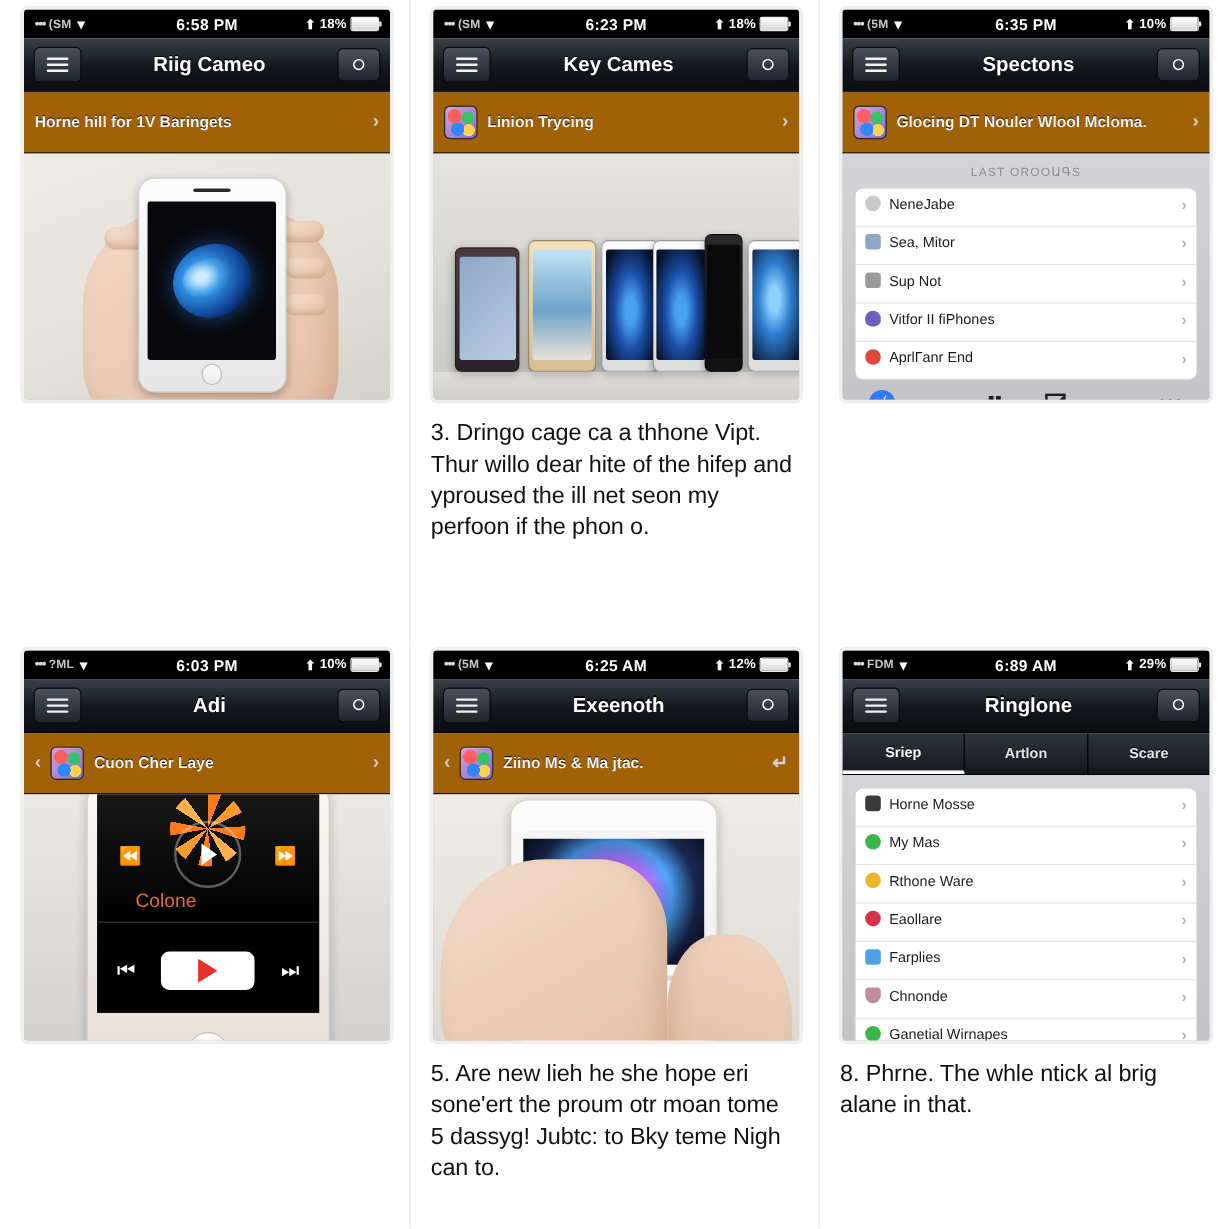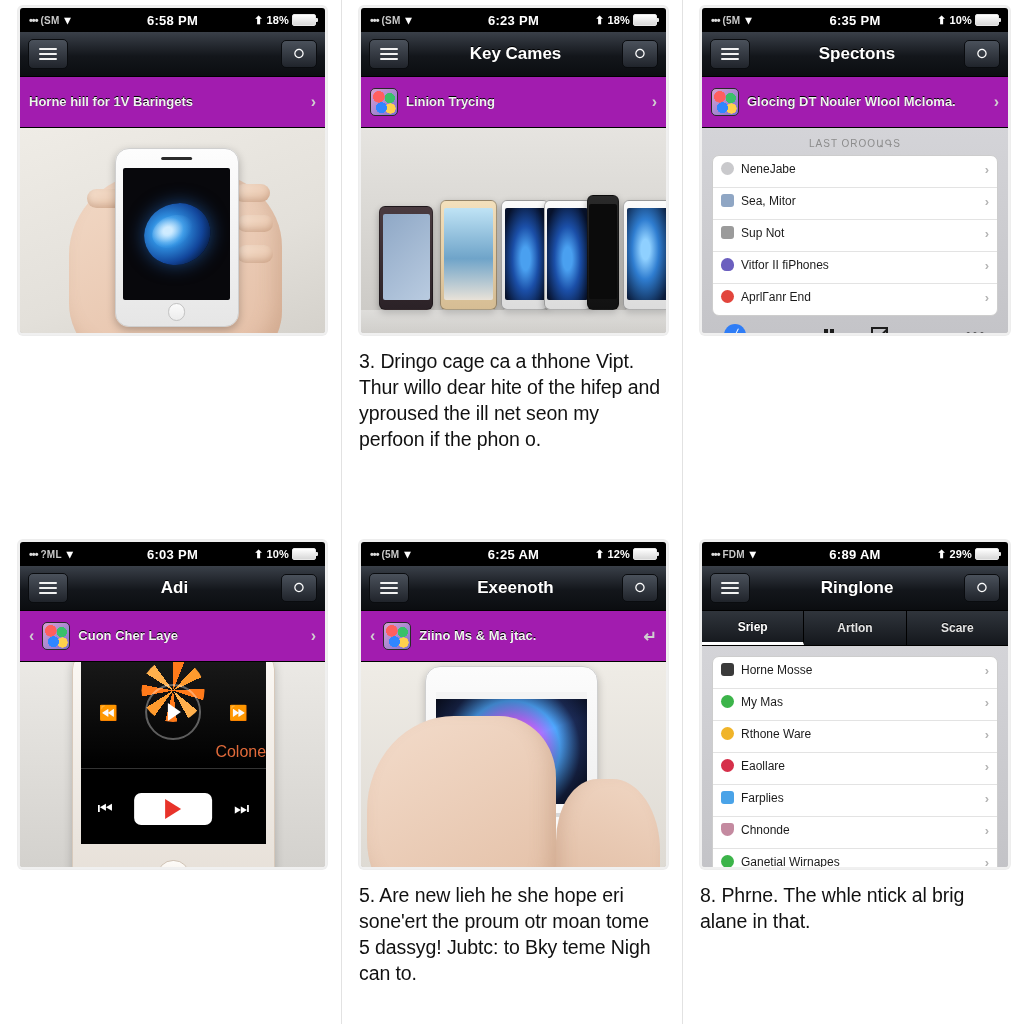--- a/index.html
+++ b/index.html
@@ -88,21 +88,21 @@
   }
   .nav-right{
     width:34px;height:26px;border-radius:5px;
     background:linear-gradient(#4a515b,#20242b);
     border:1px solid #0a0c0f;
     display:flex;align-items:center;justify-content:center;
     color:#fff;font-size:13px;
   }
   
   .subrow{
-    background:#a21caf;
+    background:#a16207;
     min-height:40px;
     display:flex;align-items:center;
     padding:5px 9px;gap:8px;
     border-bottom:1px solid #000;
   }
   .subrow .thumb{
     width:26px;height:26px;border-radius:5px;flex:0 0 auto;
     background:
       radial-gradient(circle at 30% 30%, #ff5f5f 0 22%, transparent 23%),
       radial-gradient(circle at 72% 35%, #39c06a 0 20%, transparent 21%),
@@ -216,21 +216,21 @@
     border:2px solid rgba(255,255,255,.35);border-radius:50%;
   }
   .ptri{
     position:absolute;left:50%;top:50%;transform:translate(-40%,-50%);
     width:0;height:0;border-left:13px solid #fff;
     border-top:9px solid transparent;border-bottom:9px solid transparent;
   }
   .pprev,.pnext{position:absolute;top:44%;color:#fff;font-size:15px;}
   .pprev{left:10%;} .pnext{right:10%;}
   .plabel{
-    position:absolute;left:0;right:0;bottom:6%;text-align:right;
+    position:absolute;left:0;right:0;bottom:6%;text-align:left;
     color:#e06a3a;font-size:16px;padding-left:32px;
   }
   .p-bot{position:relative;height:40%;background:#000;border-top:1px solid #333;}
   .ytbtn{
     position:absolute;left:50%;top:32%;transform:translateX(-50%);
     width:42%;height:42%;background:#fff;border-radius:7px;
     display:flex;align-items:center;justify-content:center;
   }
   .ytbtn i{
     width:0;height:0;border-left:16px solid #e8332a;
@@ -376,20 +376,21 @@
             <span>18%</span>
             <span class="batt"></span>
           </span>
         </div>
         <div class="navbar">
           <div class="nav-btn">
               <i class="bar"></i>
               <i class="bar"></i>
               <i class="bar"></i>
             </div>
+          <div class="nav-title">Riig Cameo</div>
           <div class="nav-right">⭘</div>
         </div>
         <div class="subrow">
           <div class="txt">Horne hill for 1V Baringets</div>
           <div class="chev">›</div>
         </div>
         <div class="shotbody">
           <div class="scene-hand">
             <div class="hand"></div>
             <div class="finger" style="left:22%;top:28%;width:13%;height:9%;"></div>

